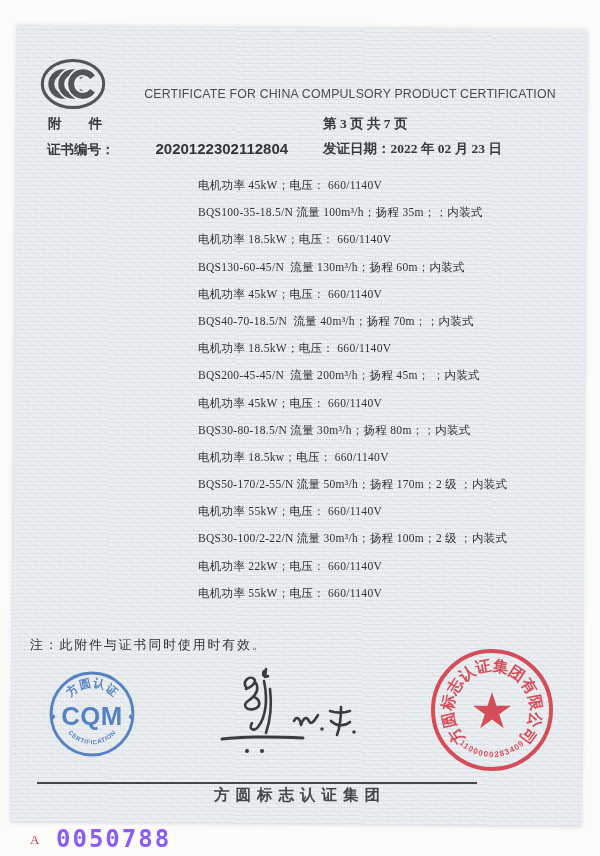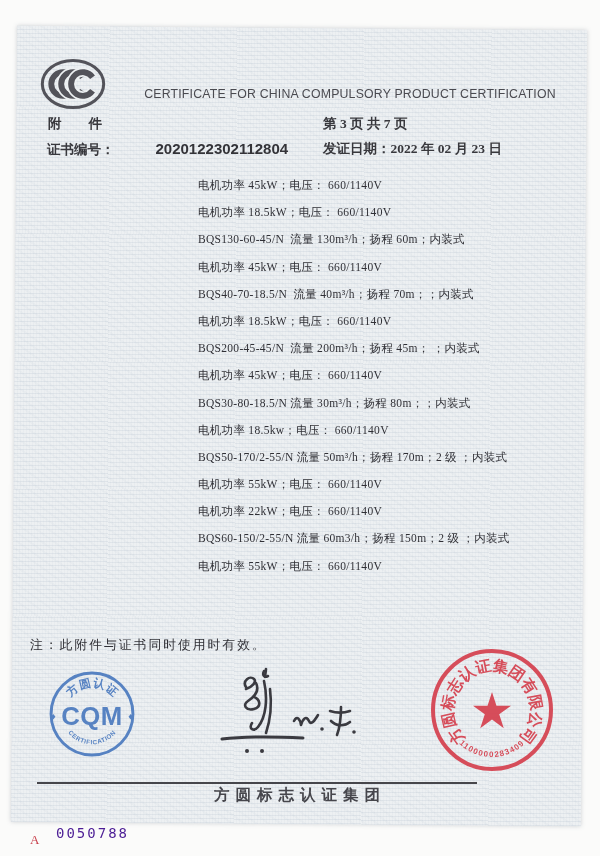--- a/index.html
+++ b/index.html
@@ -47,21 +47,21 @@
     font-size:9.5px;color:#54545a;letter-spacing:0.5px;white-space:nowrap;
   }
   .website{
     position:absolute;left:100px;top:815px;width:400px;text-align:center;
     font-family:"Liberation Sans","DejaVu Sans",sans-serif;
     font-size:10.5px;font-weight:700;letter-spacing:2px;color:#4a4a50;white-space:nowrap;
   }
   .serial-prefix{position:absolute;left:30px;top:832px;font-size:13px;color:#c8404c;}
   .serial-number{
     position:absolute;left:56px;top:825px;
-    font-family:"DejaVu Sans Mono",monospace;font-size:14px;letter-spacing:2px;color:#4c1d95;
+    font-family:"DejaVu Sans Mono",monospace;font-size:24px;letter-spacing:2px;color:#8b5cf6;font-weight:bold;
   }
   svg{position:absolute;overflow:visible;}
   .svg-ccc{left:39px;top:57px;}
   .svg-cqm{left:46px;top:668px;opacity:0.92;}
   .svg-sig{left:212px;top:665px;}
   .svg-seal{left:428px;top:646px;opacity:0.92;}
 </style>
 </head>
 <body>
 
@@ -85,33 +85,34 @@
 
   <div class="hdr-row" style="left:47px;top:140px;">
     <span>证书编号：</span><span class="hdr-val">2020122302112804</span>
   </div>
   <div class="hdr-row" style="left:323px;top:140px;">
     <span>发证日期：</span><span>2022 年 02 月 23 日</span>
   </div>
 
   <div class="spec-lines">
       <div class="spec-line">电机功率 45kW；电压： 660/1140V</div>
+      <div class="spec-line">BQS100-35-18.5/N 流量 100m³/h；扬程 35m；；内装式</div>
       <div class="spec-line">电机功率 18.5kW；电压： 660/1140V</div>
       <div class="spec-line">BQS130-60-45/N  流量 130m³/h；扬程 60m；内装式</div>
       <div class="spec-line">电机功率 45kW；电压： 660/1140V</div>
       <div class="spec-line">BQS40-70-18.5/N  流量 40m³/h；扬程 70m；；内装式</div>
       <div class="spec-line">电机功率 18.5kW；电压： 660/1140V</div>
       <div class="spec-line">BQS200-45-45/N  流量 200m³/h；扬程 45m； ；内装式</div>
       <div class="spec-line">电机功率 45kW；电压： 660/1140V</div>
       <div class="spec-line">BQS30-80-18.5/N 流量 30m³/h；扬程 80m；；内装式</div>
       <div class="spec-line">电机功率 18.5kw；电压： 660/1140V</div>
       <div class="spec-line">BQS50-170/2-55/N 流量 50m³/h；扬程 170m；2 级 ；内装式</div>
       <div class="spec-line">电机功率 55kW；电压： 660/1140V</div>
+      <div class="spec-line">BQS30-100/2-22/N 流量 30m³/h；扬程 100m；2 级 ；内装式</div>
       <div class="spec-line">电机功率 22kW；电压： 660/1140V</div>
-      <div class="spec-line">BQS60-150/2-55/N 流量 60m3/h；扬程 150m；2 级 ；内装式</div>
       <div class="spec-line">电机功率 55kW；电压： 660/1140V</div>
     </div>
 
   <div class="note">注：此附件与证书同时使用时有效。</div>
 
   <svg class="svg-cqm" width="92" height="92" viewBox="-50 -50 100 100">
     <circle cx="0" cy="0" r="44.5" fill="none" stroke="#4b7abf" stroke-width="3.2"></circle>
     <g id="cqm-top-arc">
         <g transform="rotate(-40)">
           <text x="0" y="-29.5" text-anchor="middle" font-size="12.5" font-weight="700" fill="#4b7abf">方</text>

